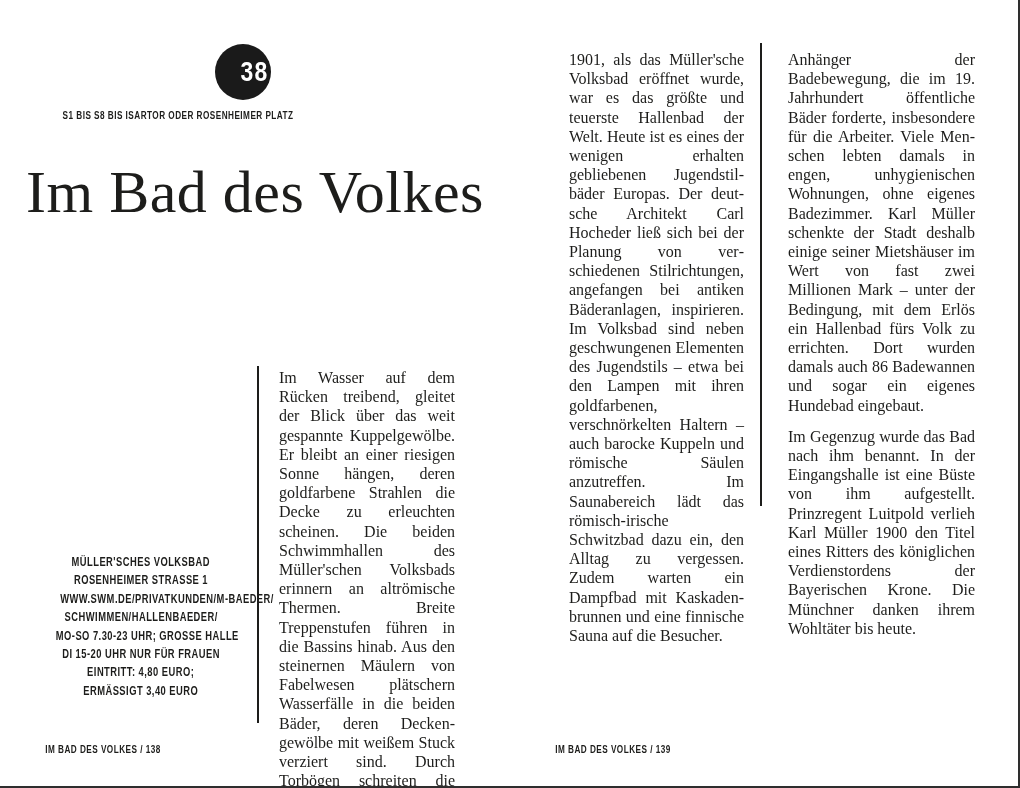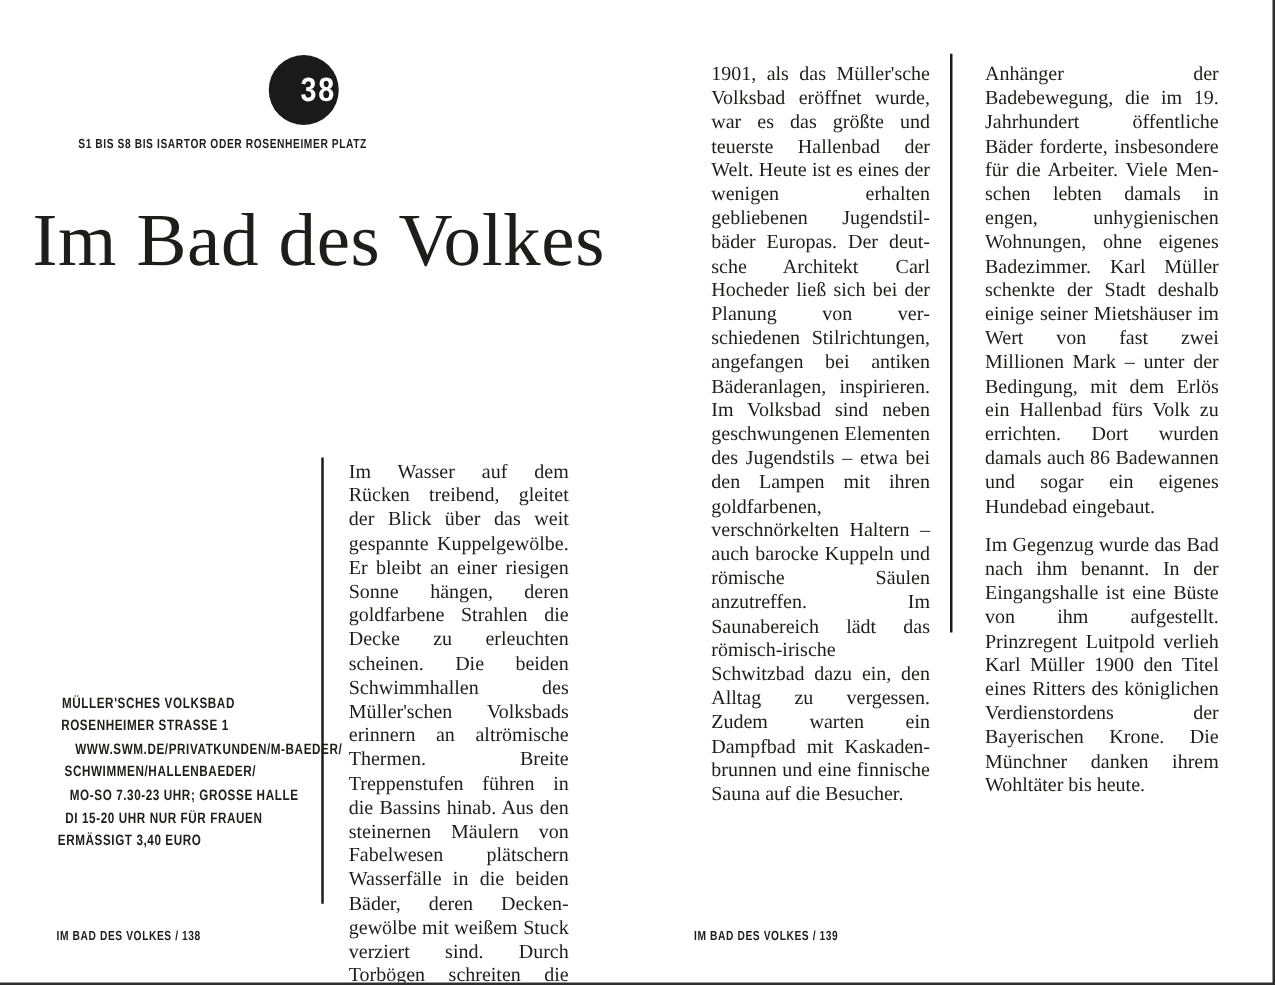--- a/index.html
+++ b/index.html
@@ -58,21 +58,21 @@
     font-size: 60px;
     font-weight: 400;
     letter-spacing: 0.5px;
     line-height: 1.2;
     color: var(--ink, #1d1d1b);
   }
   .info {
     position: absolute;
     left: 30px; top: 553px;
     width: 222px;
-    text-align: left;
+    text-align: center;
     font-size: 12px;
     line-height: 18.4px;
   }
   .divider {
     position: absolute;
     width: 2px;
     background: var(--ink, #1a1a1a);
   }
   #div-left  { left: 257px; top: 366px; height: 357px; }
   #div-right { left: 760px; top: 43px;  height: 463px; }
@@ -115,20 +115,21 @@
 
     <h1 class="title">Im Bad des Volkes</h1>
 
     <div class="info gothic">
       <div><span class="cond">MÜLLER'SCHES VOLKSBAD</span></div>
       <div><span class="cond">ROSENHEIMER STRASSE 1</span></div>
       <div><span class="cond">WWW.SWM.DE/PRIVATKUNDEN/M-BAEDER/</span></div>
       <div><span class="cond">SCHWIMMEN/HALLENBAEDER/</span></div>
       <div><span class="cond">MO-SO 7.30-23 UHR; GROSSE HALLE</span></div>
       <div><span class="cond">DI 15-20 UHR NUR FÜR FRAUEN</span></div>
+      <div><span class="cond">EINTRITT: 4,80 EURO;</span></div>
       <div><span class="cond">ERMÄSSIGT 3,40 EURO</span></div>
     </div>
 
     <div class="divider" id="div-left"></div>
 
     <div class="textcol" id="body-left" lang="de">
       <p>Im Wasser auf dem Rücken trei­bend, gleitet der Blick über das weit gespannte Kuppelgewölbe. Er bleibt an einer riesigen Son­ne hängen, deren goldfarbene Strahlen die Decke zu erleuchten scheinen. Die beiden Schwimm­hallen des Müller'schen Volks­bads erinnern an altrömische Thermen. Breite Treppenstufen führen in die Bassins hinab. Aus den steinernen Mäulern von Fa­belwesen plätschern Wasserfälle in die beiden Bäder, deren De­cken­gewölbe mit weißem Stuck verziert sind. Durch Torbögen schreiten die Badegäste zu den hölzernen Umkleidekabinen, die das ehemalige Männerbecken umranden, in dem heute Damen und Herren Sport treiben.</p>
     </div>
 
     <div class="footer gothic" id="footer-left">

